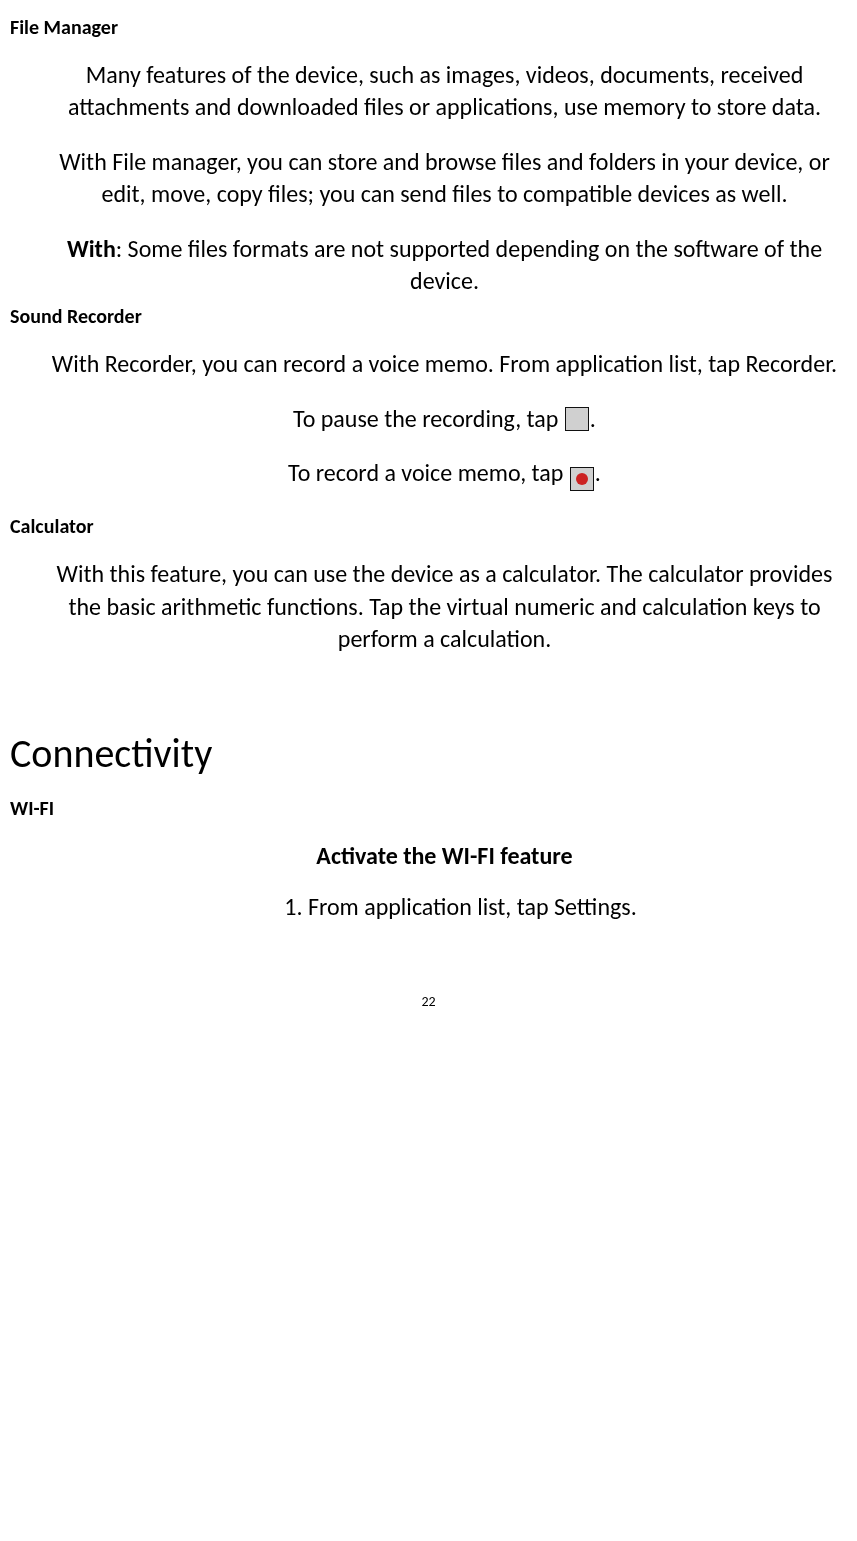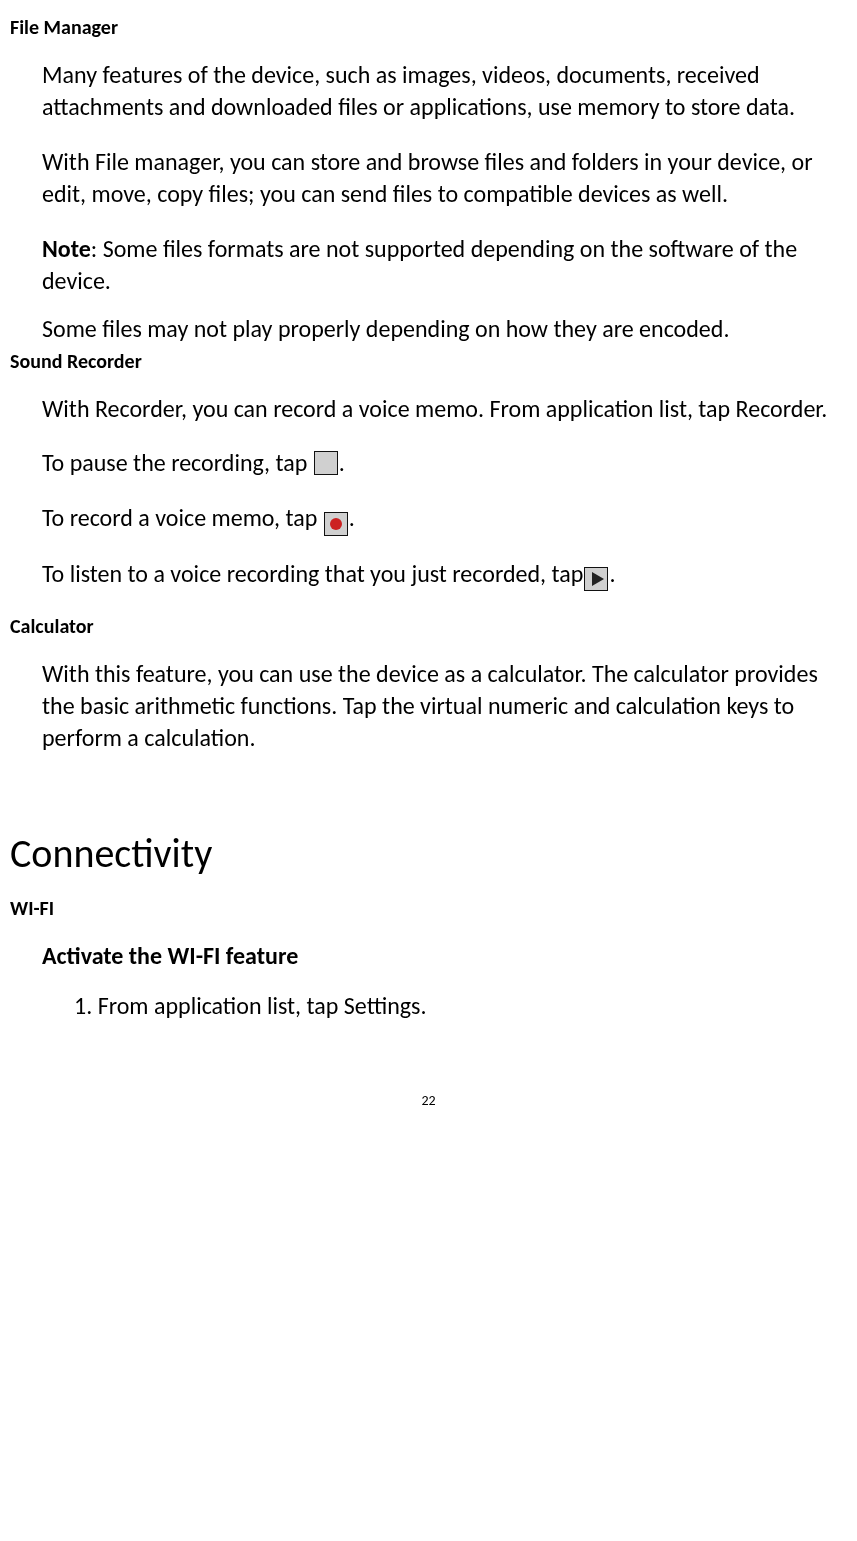--- a/index.html
+++ b/index.html
@@ -22,21 +22,21 @@
       font-size: 40px;
       margin-top: 72px;
       margin-bottom: 14px;
     }
     .indent {
       padding-left: 32px;
     }
     .indent2 {
       padding-left: 64px;
     }
-    p { margin-bottom: 22px; }
+    p { margin-bottom: 22px; text-align: center; }
     p.tight { margin-bottom: 6px; }
     .bold { font-weight: 700; }
     .icon-box {
       display: inline-flex;
       align-items: center;
       justify-content: center;
       width: 24px;
       height: 24px;
       background: #d0d0d0;
       border: 1px solid #111;
@@ -63,44 +63,38 @@
     }
   </style>
 </head>
 <body>
 
 <h2 class="section">File Manager</h2>
 <div class="indent">
   <p>Many features of the device, such as images, videos, documents, received attachments and downloaded files or applications, use memory to store data.</p>
   <p>With File manager, you can store and browse files and folders in your device, or edit, move, copy files; you can send files to compatible devices as well.</p>
   <p class="tight">
-    <span class="bold">Note</span><span>: Some files formats are not supported depending on the software of the device.</span>
+    <span class="bold">With</span><span>: Some files formats are not supported depending on the software of the device.</span>
   </p>
-  <p style="margin-top:16px; margin-bottom:0">Some files may not play properly depending on how they are encoded.</p>
 </div>
 
 <h2 class="section" style="margin-top:2px">Sound Recorder</h2>
 <div class="indent">
   <p>With Recorder, you can record a voice memo. From application list, tap Recorder.</p>
 
   <p>
     <span>To pause the recording, tap </span><span class="icon-box"></span><span>.</span>
   </p>
 
   <p>
     <span>To record a voice memo, tap </span><span class="icon-box">
         <span class="record-dot"></span>
       </span><span>.</span>
   </p>
 
-  <p>
-    <span>To listen to a voice recording that you just recorded, tap</span><span class="icon-box">
-        <span class="play-tri"></span>
-      </span><span>.</span>
-  </p>
 </div>
 
 <h2 class="section" style="margin-top:5px">Calculator</h2>
 <div class="indent">
   <p>With this feature, you can use the device as a calculator. The calculator provides the basic arithmetic functions. Tap the virtual numeric and calculation keys to perform a calculation.</p>
 </div>
 
 <h1 class="chapter">Connectivity</h1>
 
 <h2 class="section">WI-FI</h2>

